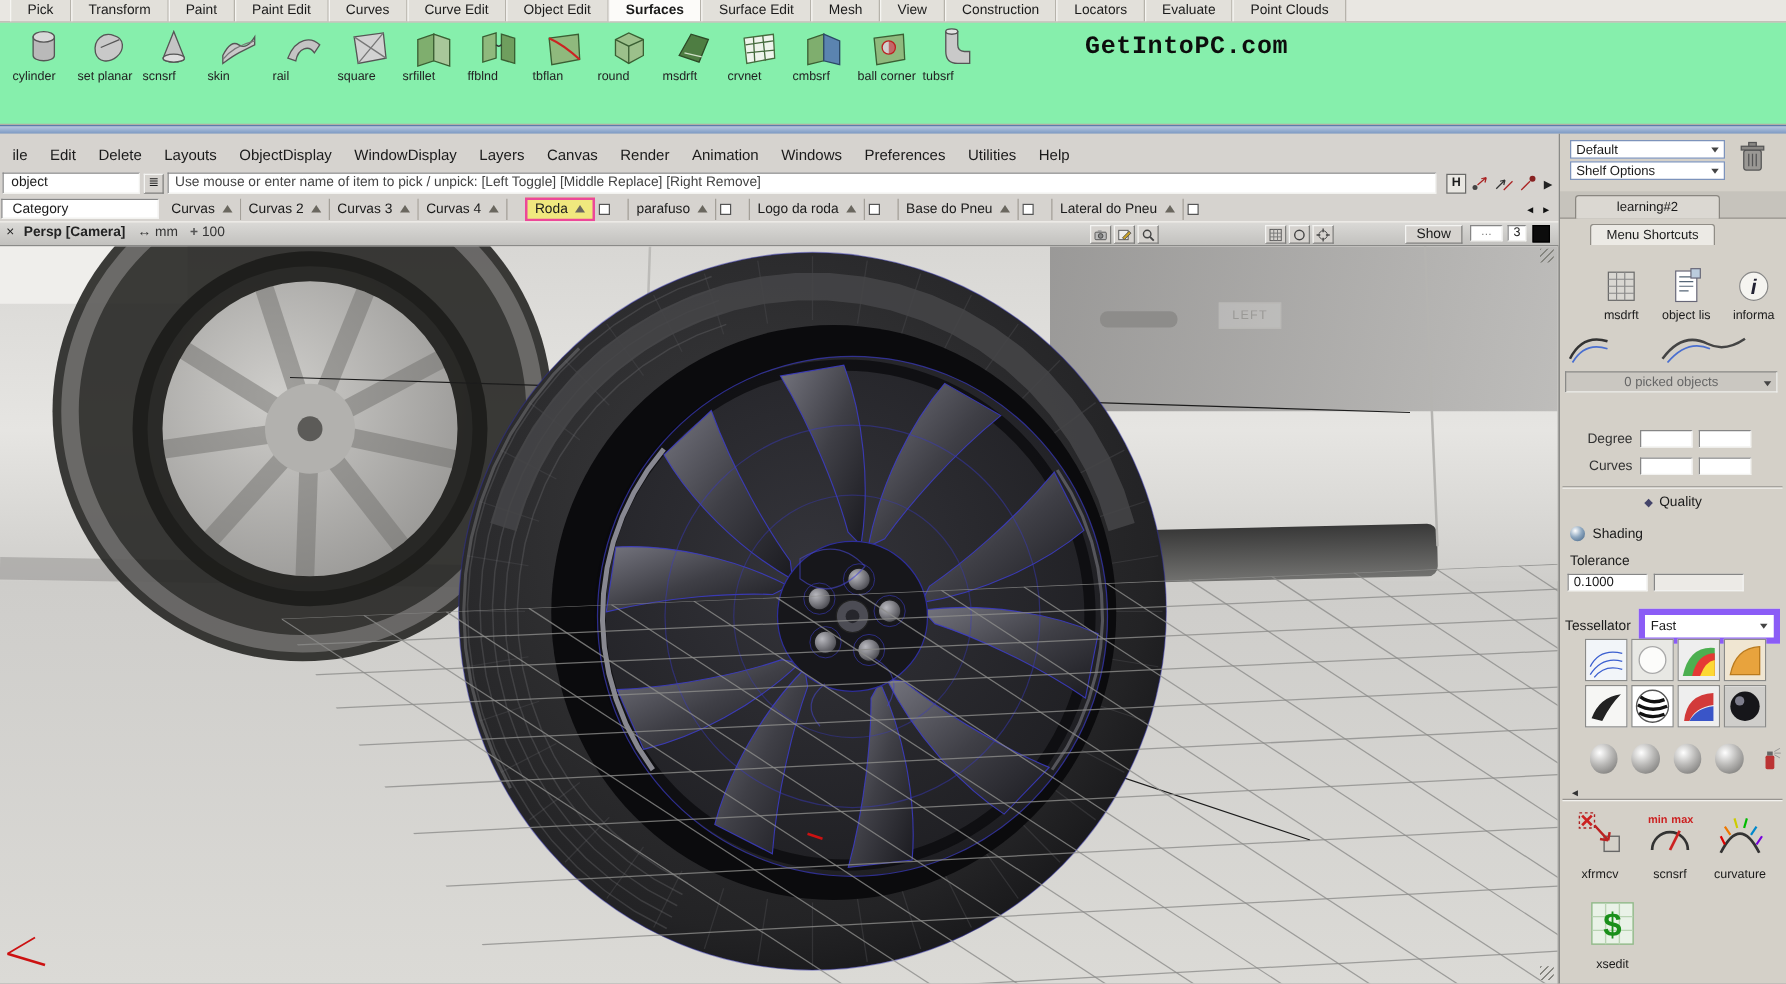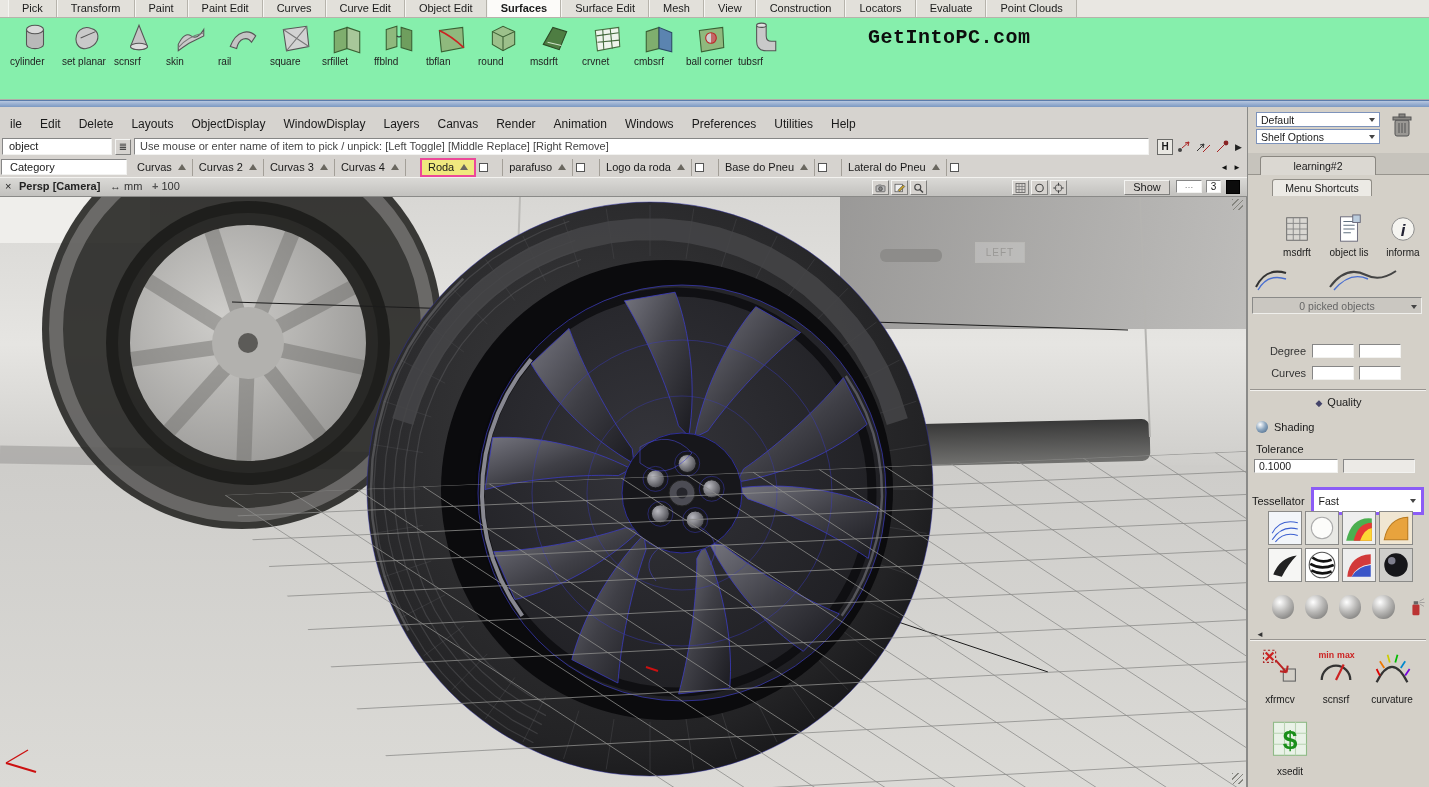--- a/index.html
+++ b/index.html
@@ -88,24 +88,24 @@
 .plabel{width:58px;text-align:right;margin-right:6px;color:#333}
 .pfield{width:42px;height:14px;margin-right:5px}
 .pdivider{position:absolute;left:2px;width:176px;border-top:1px solid #979490;border-bottom:1px solid #f2f1ee}
 .d1{top:282px}.d2{top:532px}
 .pquality{position:absolute;left:0;top:286px;width:100%;height:18px;text-align:center;line-height:18px}
 .diamond{color:#44446a;font-size:9px;margin-right:5px}
 .pshading{position:absolute;left:8px;top:312px;height:16px;display:flex;align-items:center;gap:6px}
 .shadeball{width:12px;height:12px;border-radius:50%;background:radial-gradient(circle at 35% 30%,#fff,#8fa8c0 45%,#3e5e80)}
 .ptol-label{position:absolute;left:8px;top:336px}
 .ptol-fields{position:absolute;left:6px;top:352px;display:flex}
-.wide{width:84px;padding-left:4px;line-height:13px;font-size:10.5px}
+.wide{width:64px;padding-left:4px;line-height:13px;font-size:10.5px}
 .wide2{width:72px;background:#eceae6}
 .ptess{position:absolute;left:4px;top:380px;display:flex;align-items:center;width:172px}
-.ptess-select{margin-left:6px;flex:1;height:28px;background:#fff;border:3px solid #8b5cf6;display:flex;align-items:center;padding:0 5px;font-size:10.5px}
+.ptess-select{margin-left:6px;flex:1;height:28px;background:#fff;border:5px solid #8b5cf6;display:flex;align-items:center;padding:0 5px;font-size:10.5px}
 .pmodes{position:absolute;left:20px;top:404px;width:152px;display:grid;grid-template-columns:repeat(4,34px);grid-gap:3px}
 .smode{width:34px;height:34px;border:1px solid #8a8a88;background:#fff;overflow:hidden}
 .smode svg{width:100%;height:100%}
 .pspheres{position:absolute;left:24px;top:486px;width:154px;height:28px;display:flex;gap:11px;align-items:center}
 .mini-sphere{width:24px;height:24px;border-radius:50%;background:radial-gradient(circle at 35% 30%,#ffffff,#b9b8b6 45%,#6b6a68)}
 .sprayicon{width:22px;height:26px}
 .sprayicon svg{width:100%;height:100%}
 .pback{position:absolute;left:8px;top:523px;font-size:8px;color:#333}
 .pbottom{position:absolute;left:4px;top:540px;width:176px;display:flex}
 .btool{width:56px;text-align:center}

